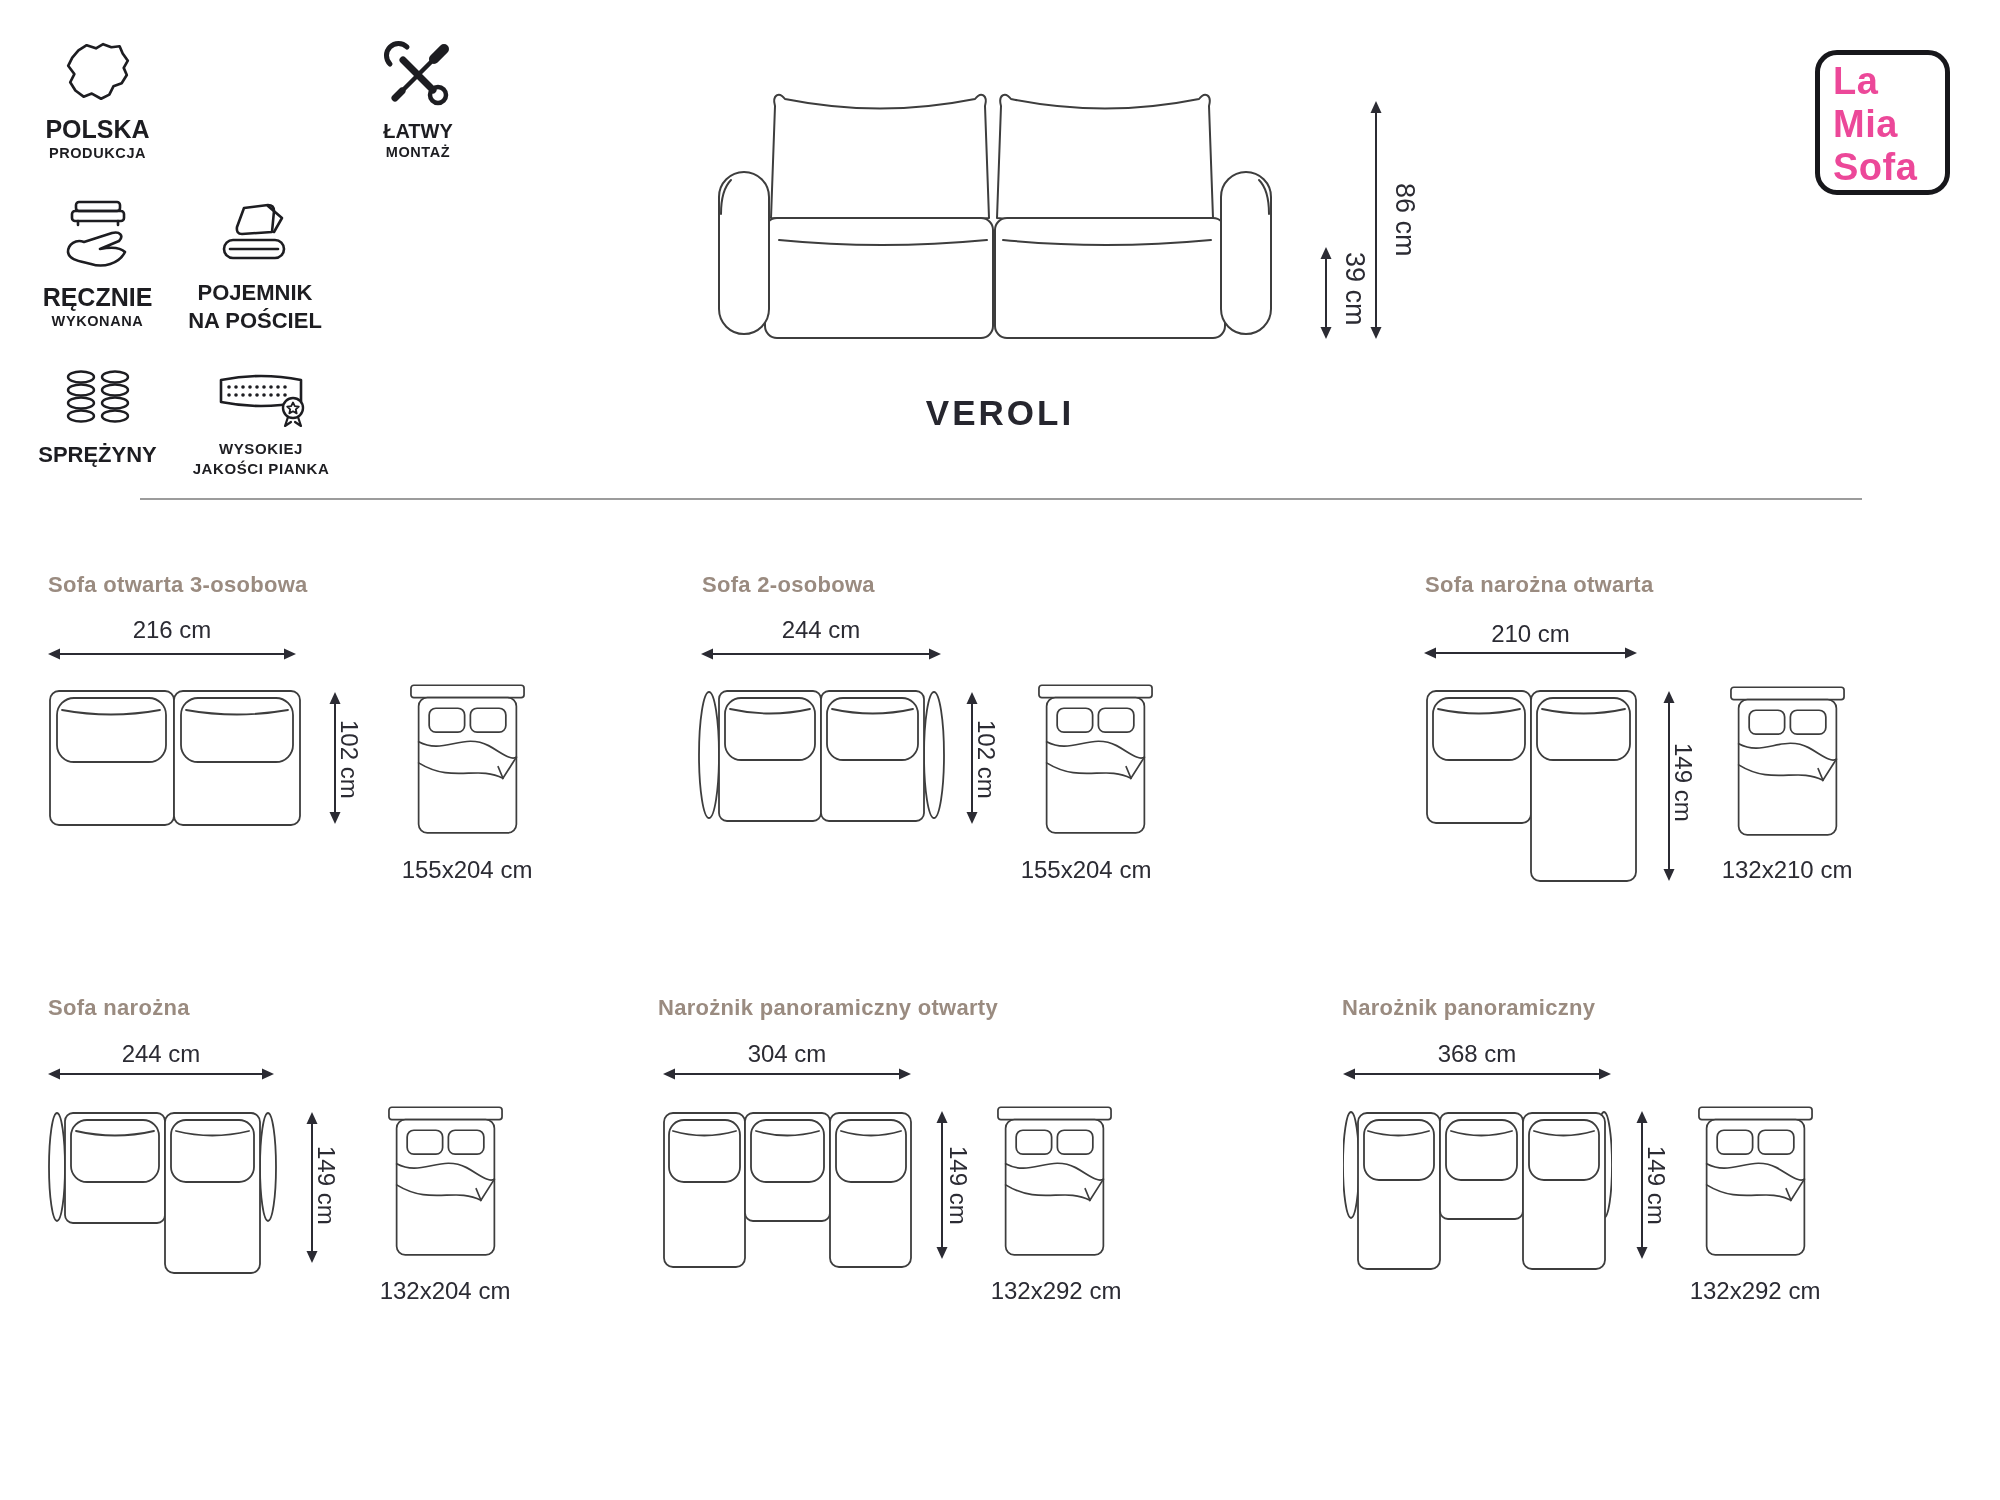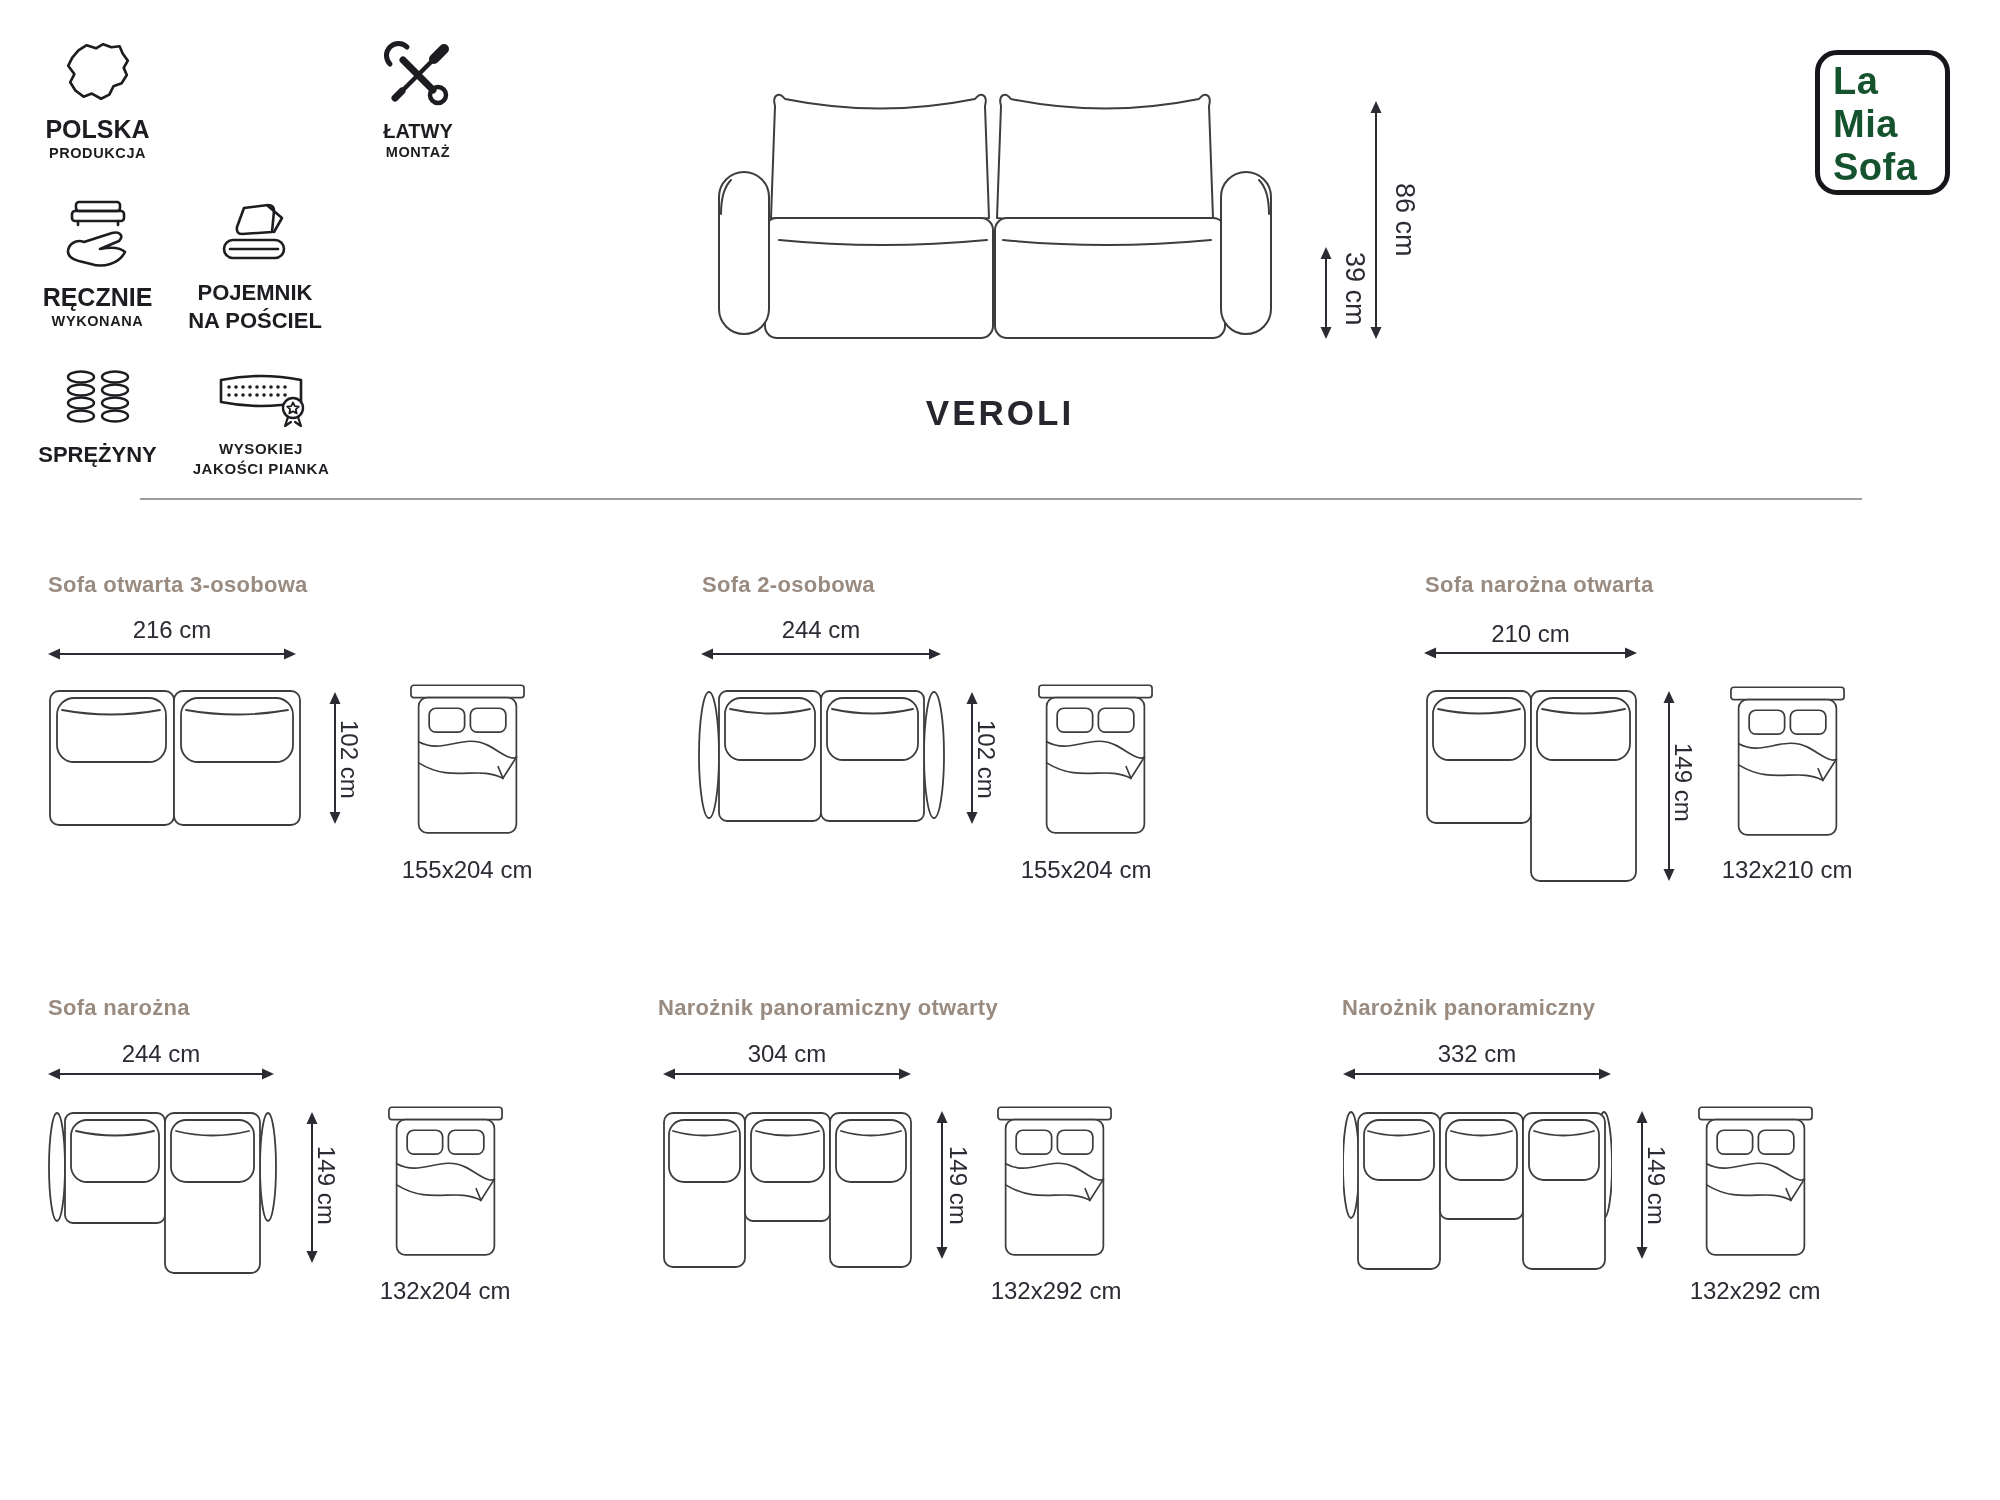--- a/index.html
+++ b/index.html
@@ -10,21 +10,21 @@
   .badge svg{display:block;margin:0 auto 9px;}
   .icon-stroke{fill:none;stroke:#1d1d21;stroke-width:2.6;stroke-linecap:round;stroke-linejoin:round;}
   .icon-fill{fill:#1d1d21;stroke:none;}
   .t-xl{font-size:25px;font-weight:700;line-height:1.15;}
   .t-xxl{font-size:27px;font-weight:800;line-height:1.1;letter-spacing:.5px;}
   .t-lg{font-size:22px;font-weight:700;line-height:1.25;}
   .t-md{font-size:20px;font-weight:700;line-height:1.2;}
   .t-sm{font-size:14.5px;font-weight:700;line-height:1.35;letter-spacing:.6px;}
   
   .logo{position:absolute;left:1815px;top:50px;width:135px;height:145px;border:5px solid #17171b;border-radius:22px;box-sizing:border-box;padding:5px 0 0 13px;background:#fff;}
-  .logo div{font-size:38px;font-weight:700;line-height:43px;color:#14532d;letter-spacing:.5px;}
+  .logo div{font-size:38px;font-weight:700;line-height:43px;color:#ec4899;letter-spacing:.5px;}
   
   .product-title{position:absolute;left:850px;top:393px;width:300px;text-align:center;font-size:35px;font-weight:600;letter-spacing:3px;color:#26262e;}
   .divider{position:absolute;left:140px;top:498px;width:1722px;height:2px;background:#9c9c9c;}
   
   .harrow,.varrow{position:absolute;}
   .dimline{stroke:#2b2b33;stroke-width:2;}
   .dimhead{fill:#2b2b33;stroke:none;}
   .dim-w{position:absolute;text-align:center;font-size:24px;color:#2b2b33;white-space:nowrap;}
   .vlabel{position:absolute;transform:rotate(90deg);transform-origin:0 0;font-size:24px;color:#2b2b33;white-space:nowrap;line-height:1;}
   .herolabel{font-size:27px;}
@@ -340,21 +340,21 @@
       <rect class="thin" x="63" y="25" width="37" height="25" rx="7"></rect>
       <path class="drawline" d="M9,60 C35,74 55,50 82,64 C95,71 105,80 111,76"></path>
       <path class="drawline" d="M111,76 L97,98 L92,86"></path>
       <path class="drawline" d="M97,98 C70,84 45,104 9,82"></path>
     </svg>
     <div class="bedlabel" style="left:316px;top:292px">132x292 cm</div>
   </section>
 
   <section class="card" style="left:1330px;top:985px">
     <h3 class="vtitle" style="left:12px;top:10px">Narożnik panoramiczny</h3>
-    <div class="dim-w" style="left:12px;top:55px;width:270px">332 cm</div>
+    <div class="dim-w" style="left:12px;top:55px;width:270px">368 cm</div>
     <svg class="harrow" style="left:12px;top:82px" width="270" height="14" viewBox="0 0 270 14">
       <line class="dimline" x1="10" y1="7" x2="260" y2="7"></line>
       <polygon class="dimhead" points="1,7 13,1.5 13,12.5"></polygon>
       <polygon class="dimhead" points="269,7 257,1.5 257,12.5"></polygon>
     </svg>
     <svg class="abs" style="left:13px;top:122px" width="269" height="164" viewBox="0 0 269 164">
       <ellipse class="thin" cx="8" cy="58" rx="8" ry="53"></ellipse>
       <ellipse class="thin" cx="261" cy="58" rx="8" ry="53"></ellipse>
       <rect class="thin" x="15" y="6" width="82" height="156" rx="9"></rect>
       <rect class="thin" x="97" y="6" width="83" height="106" rx="8"></rect>

